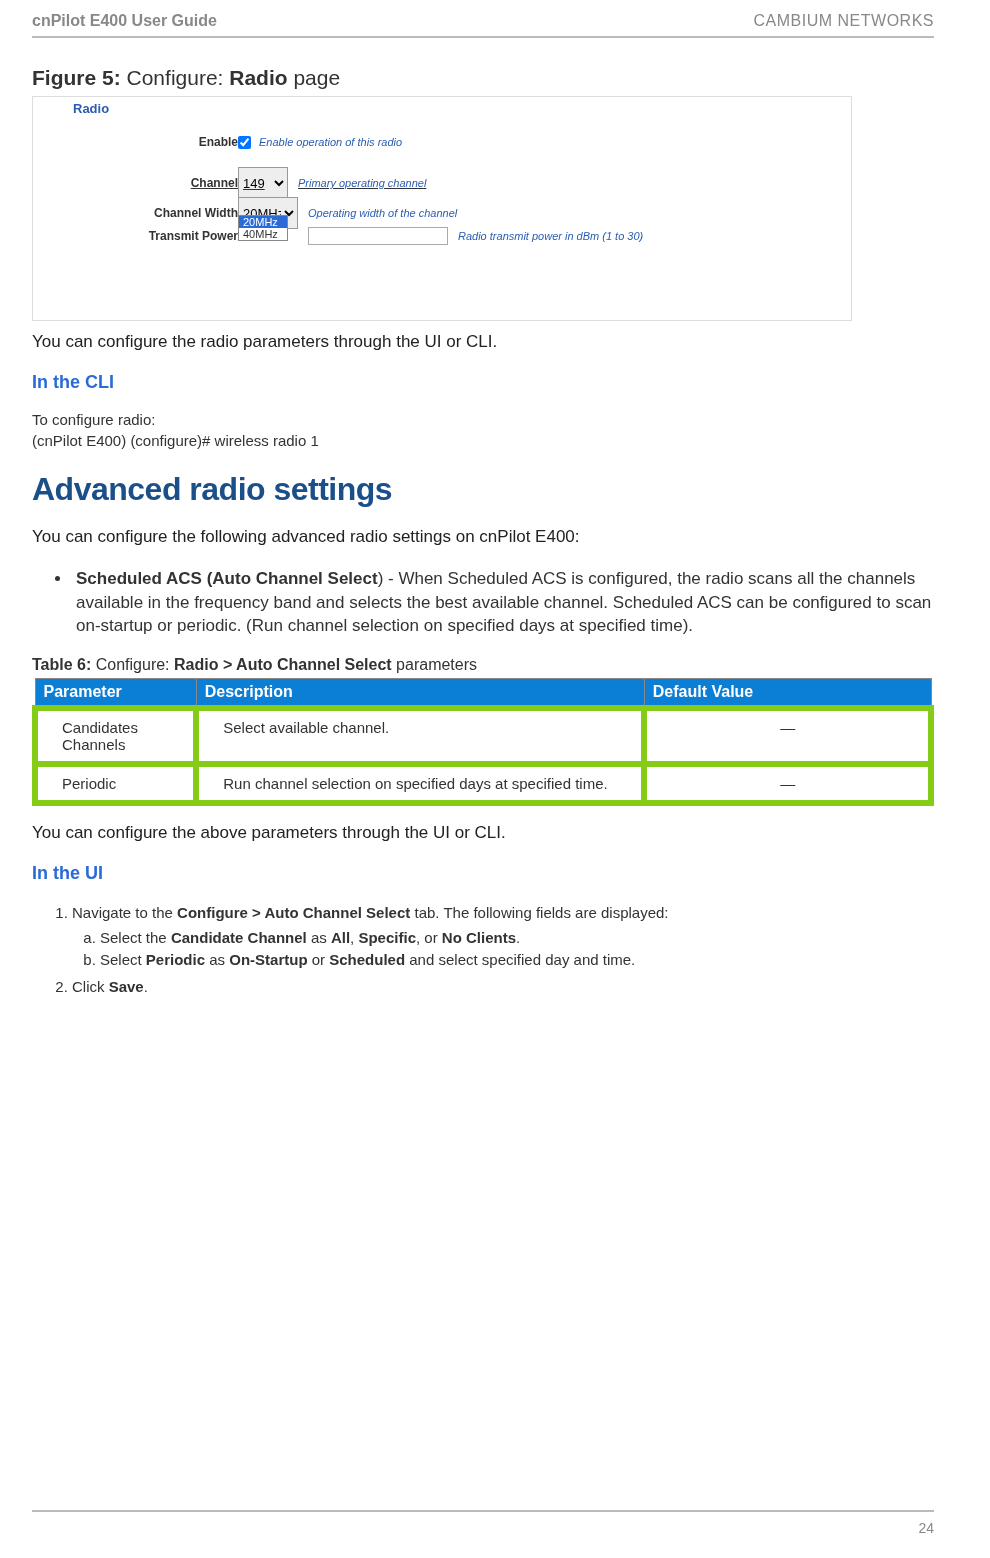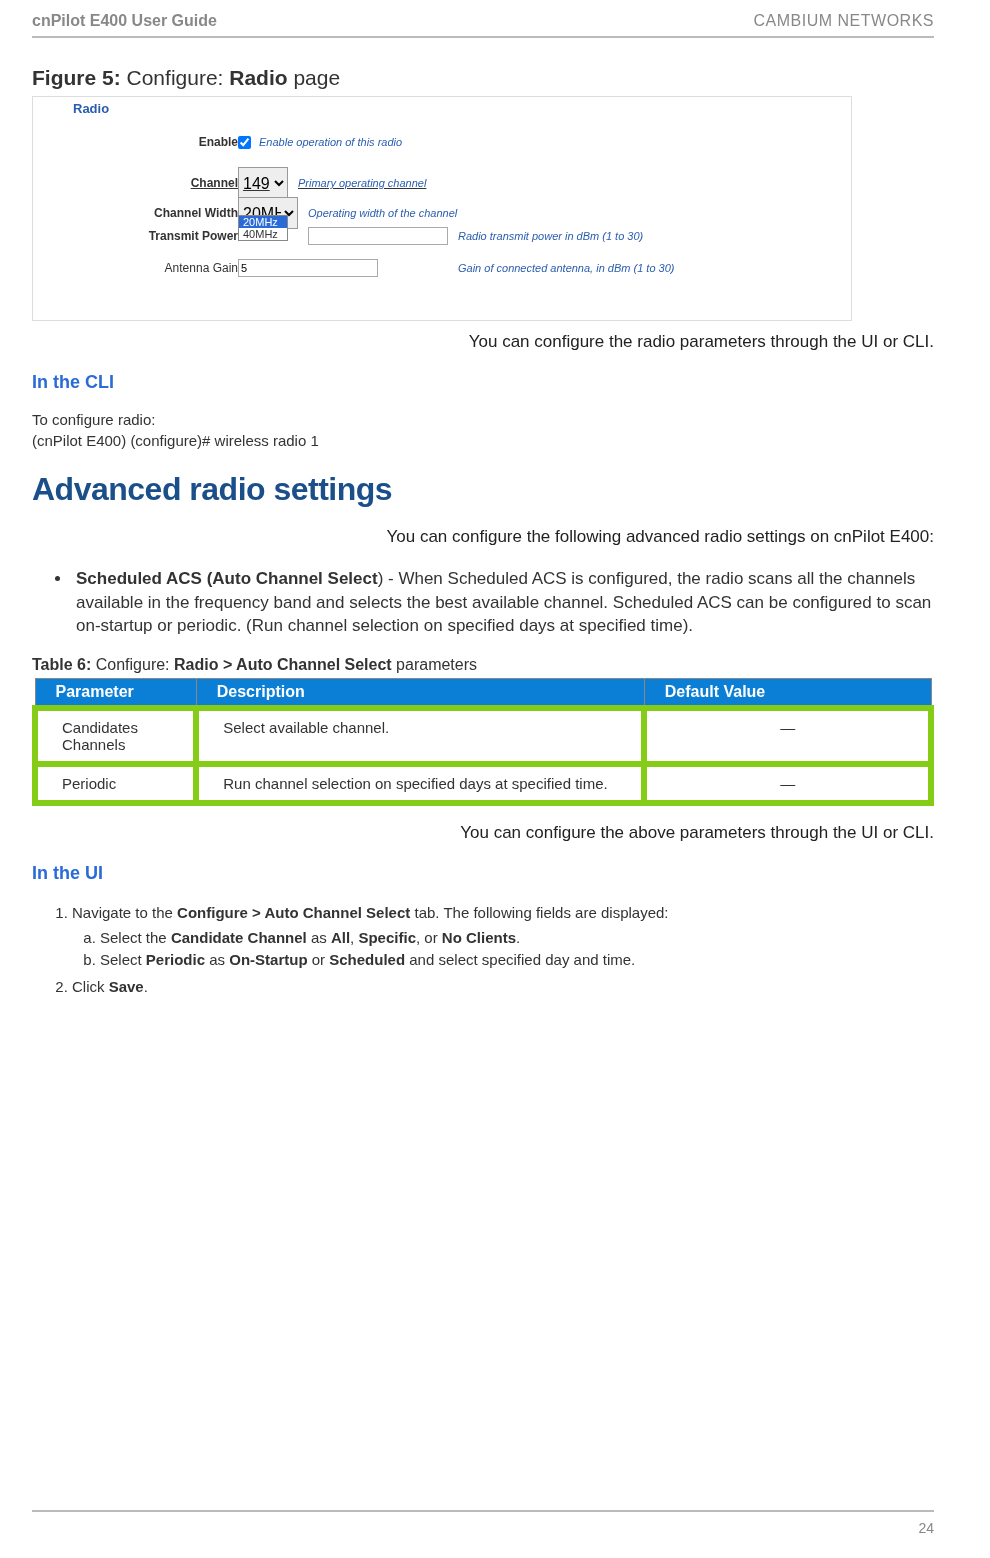--- a/index.html
+++ b/index.html
@@ -77,21 +77,21 @@
   .radio-input {
     border: 1px solid #aaa;
     height: 18px;
     font-size: 11px;
     padding: 0 2px;
     background: #fff;
   }
   .radio-select {
     border: 1px solid #999;
     height: 32px;
-    font-size: 16px;
+    font-size: 13px;
     background: #eee;
   }
   .radio-check {
     width: 13px; height: 13px;
     margin-right: 6px;
   }
   .dropdown-open {
     position: absolute;
     border: 1px solid #888;
     background: #fff;
@@ -103,21 +103,20 @@
   }
   .dropdown-open .sel {
     background: #2a6bd8;
     color: #fff;
   }
   .body-text {
     font-size: 17px;
     color: #222;
     margin: 8px 0 18px 0;
     line-height: 1.35;
-    text-align: right;
   }
   .section-link {
     color: #2a6bd8;
     font-size: 18px;
     font-weight: bold;
     margin: 18px 0 18px 0;
   }
   .cli-line {
     font-size: 15px;
     margin: 4px 0;
@@ -149,21 +148,21 @@
     border-collapse: collapse;
     width: 100%;
     margin-bottom: 16px;
   }
   table.param th {
     background: #0b7ed6;
     color: #fff;
     text-align: left;
     font-weight: bold;
     font-size: 16px;
-    padding: 4px 20px;
+    padding: 4px 8px;
     border: 1px solid #888;
   }
   table.param td {
     border: 6px solid #84cc16;
     padding: 8px 24px;
     font-size: 15px;
     vertical-align: top;
   }
   table.param td.center { text-align: center; }
   ol.steps {
@@ -238,26 +237,20 @@
       <div>40MHz</div>
     </div>
 
     <div class="radio-row" style="top:130px; left:0;">
       <div class="radio-label">Transmit Power</div>
       <span style="width:68px"></span>
       <input class="radio-input" style="width: 140px; margin-left: 2px;" value="">
       <span class="radio-hint">Radio transmit power in dBm (1 to 30)</span>
     </div>
 
-    <div class="radio-row" style="top:162px; left:0;">
-      <div class="radio-label" style="font-weight:normal">Antenna Gain</div>
-      <input class="radio-input" style="width: 140px;" value="5">
-      <span style="width:70px"></span>
-      <span class="radio-hint">Gain of connected antenna, in dBm (1 to 30)</span>
-    </div>
   </div>
 
   <p class="body-text">You can configure the radio parameters through the UI or CLI.</p>
 
   <p class="section-link">In the CLI</p>
 
   <p class="cli-line">To configure radio:</p>
   <p class="cli-line">(cnPilot E400) (configure)# wireless radio 1</p>
 
   <h1 class="advanced">Advanced radio settings</h1>

